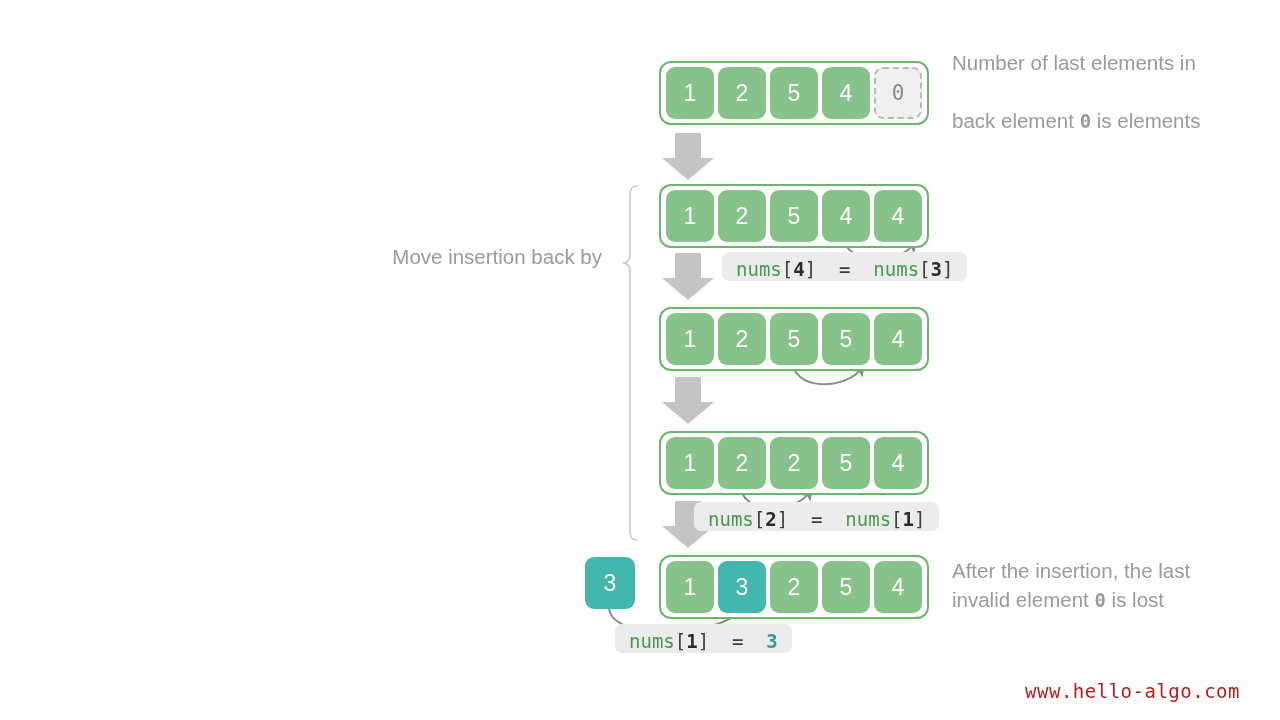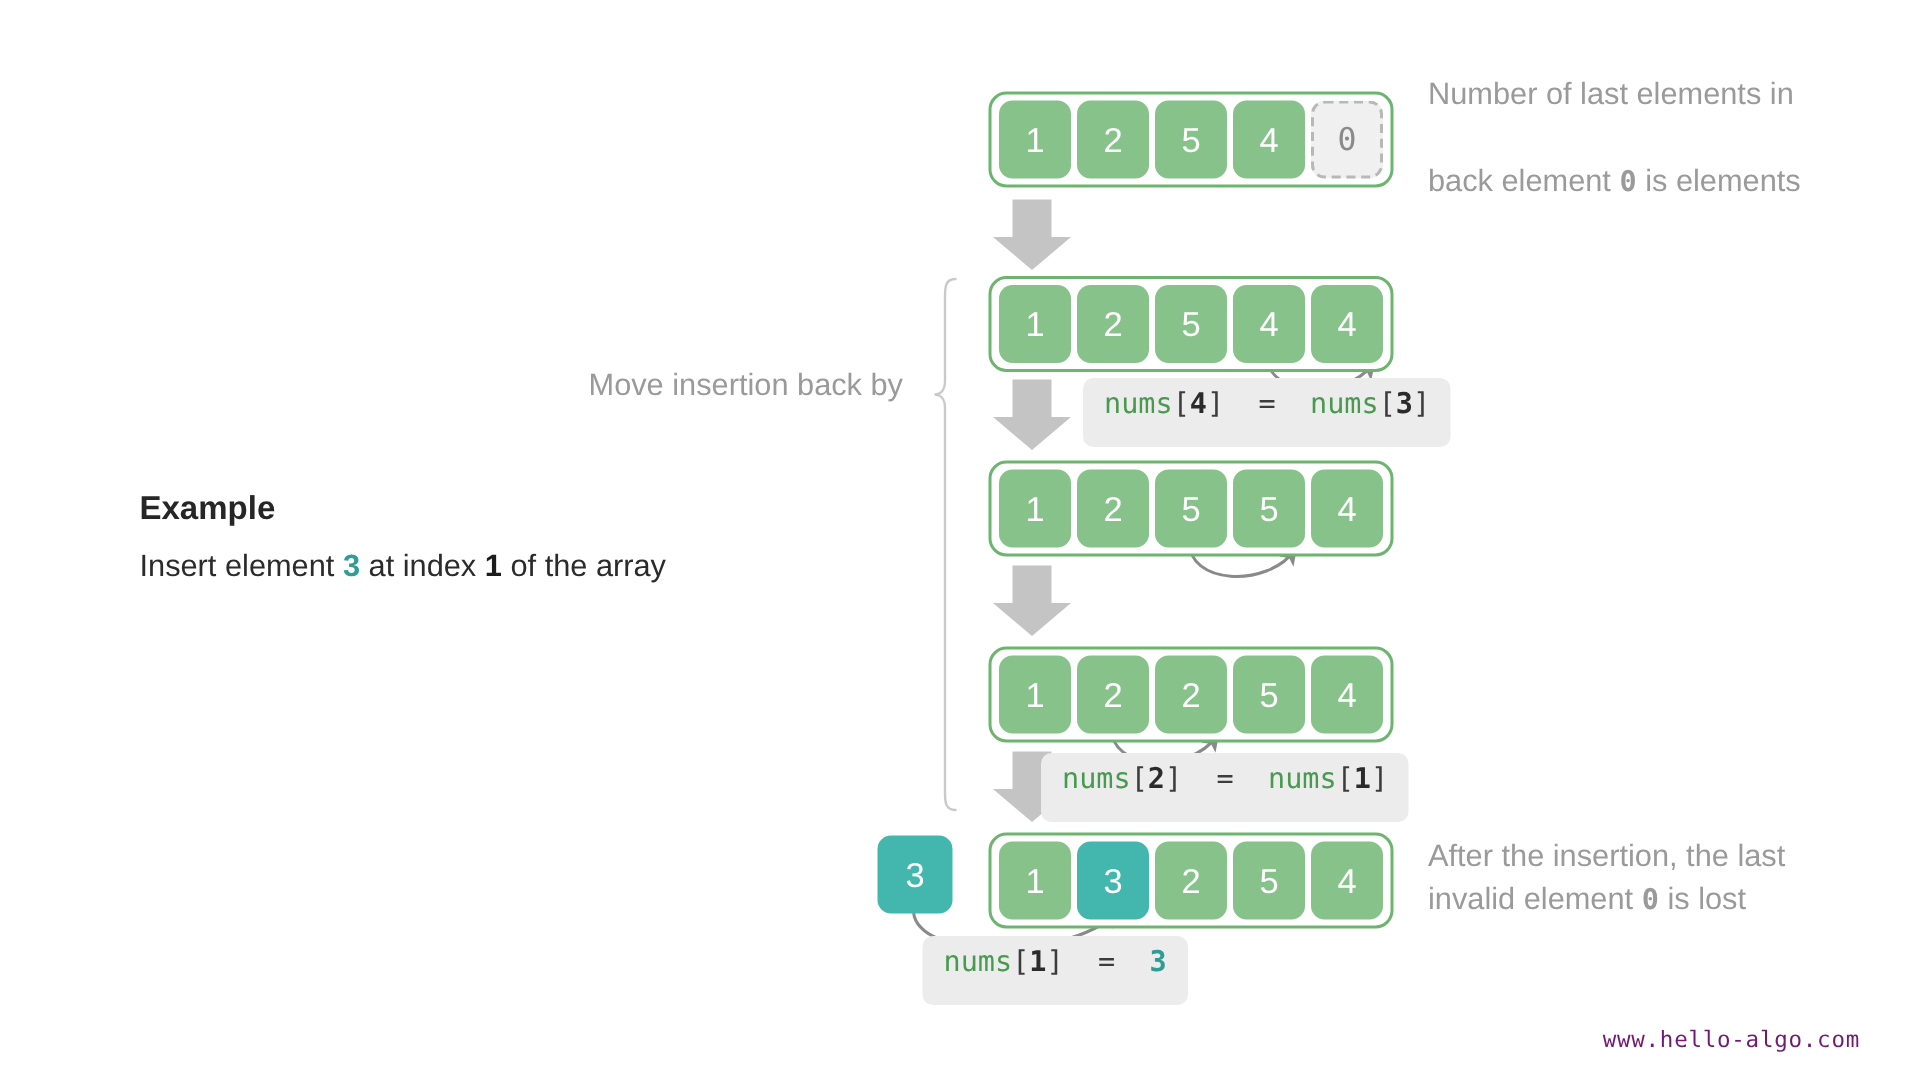--- a/index.html
+++ b/index.html
@@ -74,21 +74,21 @@
     display: flex;
     align-items: center;
     justify-content: center;
   }
 
   
   .code-chip {
     position: absolute;
     background: #ececec;
     border-radius: 7px;
-    padding: 7px 14px 17px 14px;
+    padding: 7px 14px 0 14px;
     font-family: "DejaVu Sans Mono", monospace;
     font-size: 19px;
     white-space: pre;
     color: #3c3c3c;
     line-height: 1.15;
   }
   .code-chip .ident { color: #489a4f; }
   .code-chip .brk { color: #3c3c3c; }
   .code-chip .num { color: #2b2b2b; font-weight: bold; }
   .code-chip .op { color: #3c3c3c; }
@@ -131,23 +131,23 @@
     font-family: "Liberation Sans", sans-serif;
   }
   #example-desc .teal-b { color: #2f9d95; font-weight: bold; }
   #example-desc .dark-b { color: #1c1c1c; font-weight: bold; }
 
   
   #watermark {
     position: absolute;
     right: 40px;
     bottom: 18px;
-    color: #701a75;
-    font-family: "DejaVu Sans Mono", monospace;
-    font-size: 15px;
+    color: #b91c1c;
+    font-family: "DejaVu Sans Mono", monospace;
+    font-size: 19px;
     letter-spacing: 0.5px;
   }
 
   svg.overlay {
     position: absolute;
     left: 0;
     top: 0;
     width: 1280px;
     height: 720px;
     pointer-events: none;
@@ -269,20 +269,16 @@
     </div>
   </div>
 
   <div class="code-chip" style="left:615px; top:624px;"><span class="ident">nums</span><span class="brk">[</span><span class="num">1</span><span class="brk">]</span><span class="op">  =  </span><span class="teal-num">3</span></div>
 
   <div class="annotation" style="left:952px; top:556px; width:310px;">
     <span>After the insertion, the last</span><br>
     <span>invalid element </span><span class="mono-b">0</span><span> is lost</span>
   </div>
 
-  <div id="example-block">
-    <div id="example-title">Example</div>
-    <div id="example-desc"><span>Insert element </span><span class="teal-b">3</span><span> at index </span><span class="dark-b">1</span><span> of the array</span></div>
-  </div>
 
   <div id="watermark">www.hello-algo.com</div>
 
 </div>
 
 </body></html>

